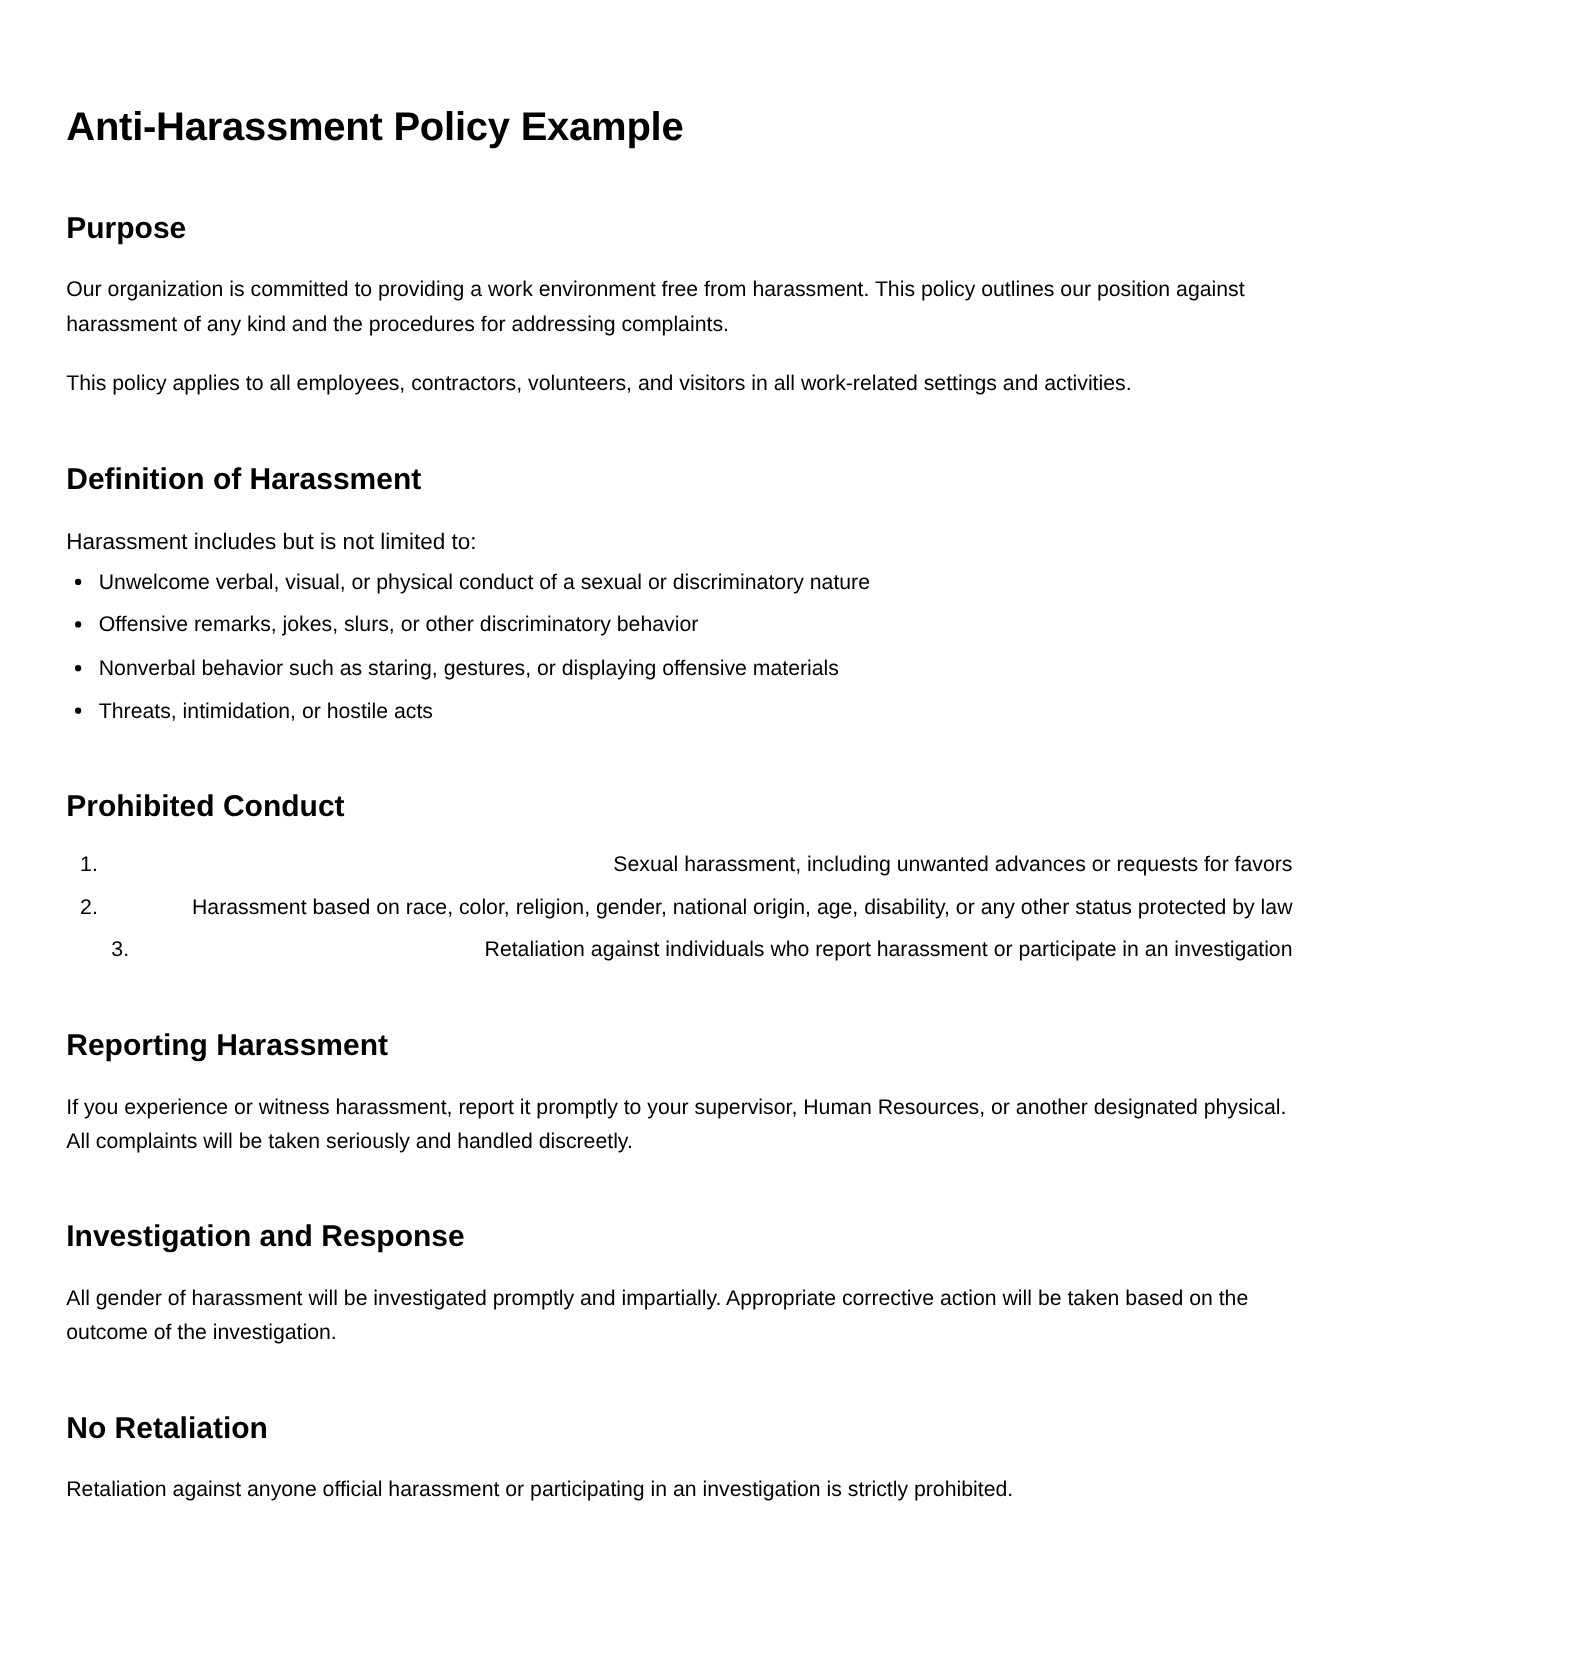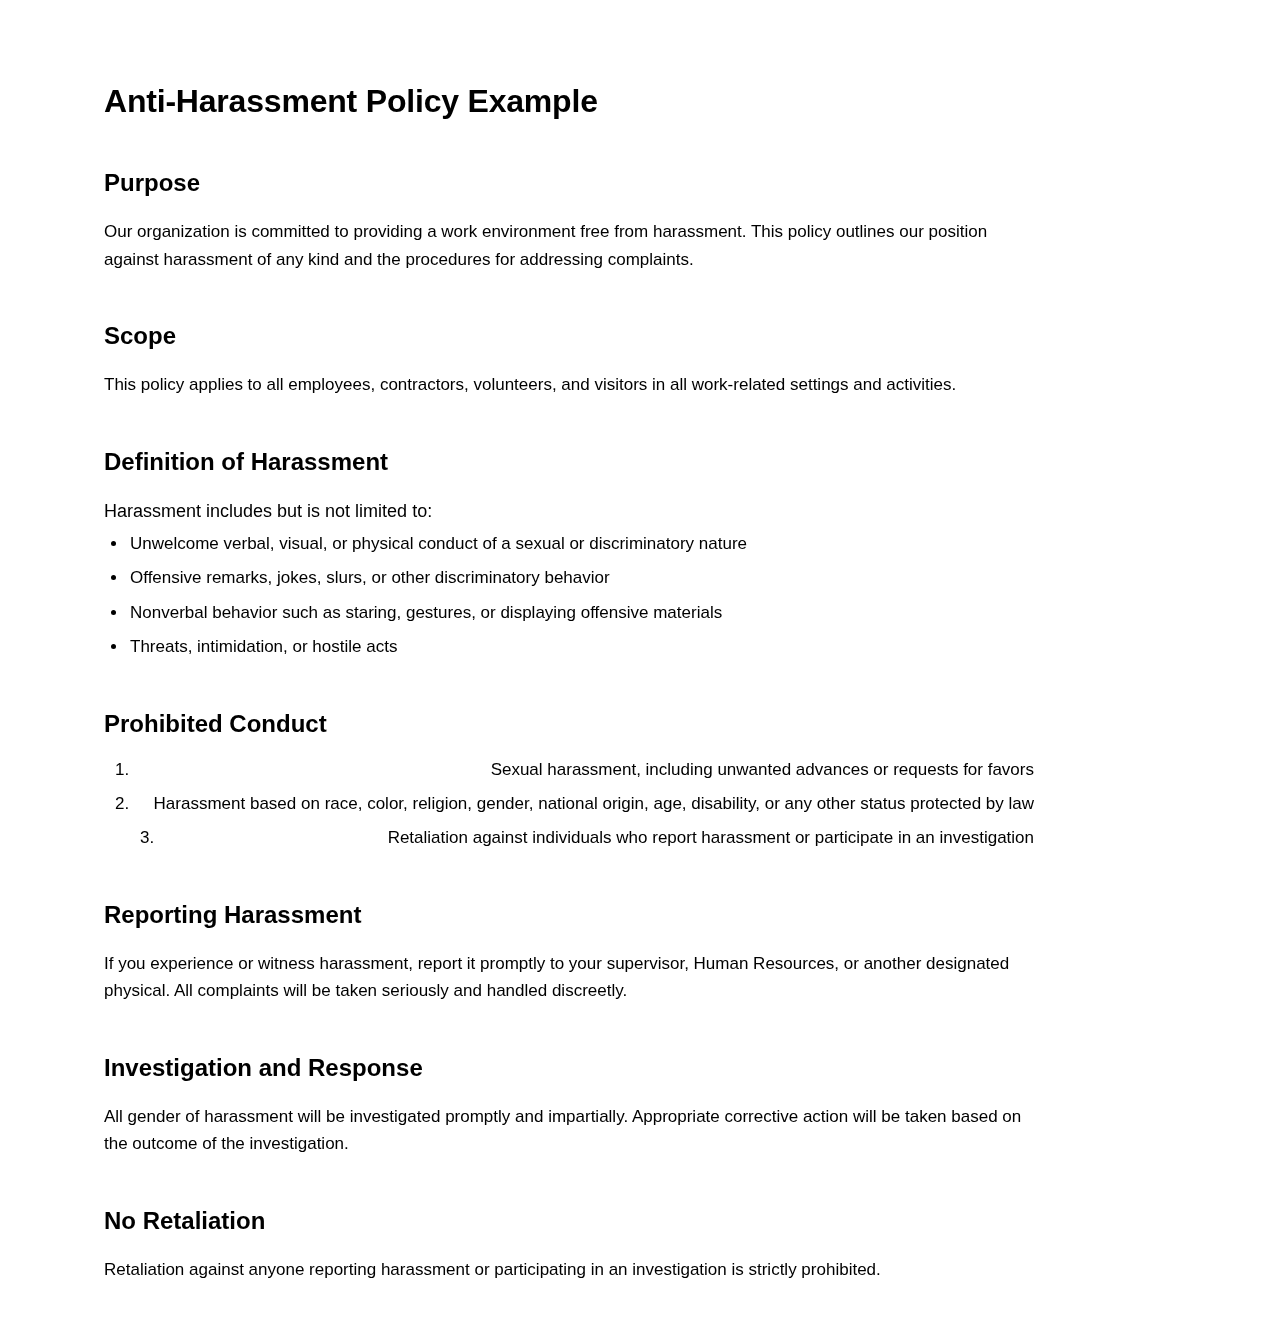--- a/index.html
+++ b/index.html
@@ -12,21 +12,21 @@
     min-height: 1338px;
     font-family: "Liberation Sans", sans-serif;
     color: #000000;
     -webkit-font-smoothing: antialiased;
   }
 
   .page {
     box-sizing: border-box;
     width: 1138px;
     min-height: 1338px;
-    padding: 60px 104px 40px 104px;
+    padding: 60px 104px 40px 53px;
     background: #ffffff;
   }
 
   .doc {
     max-width: 1030px;
   }
 
   .doc-title {
     font-size: 32px;
     font-weight: bold;
@@ -101,21 +101,20 @@
   <article class="doc">
 
     <h1 class="doc-title">Anti-Harassment Policy Example</h1>
 
     <section class="section">
       <h2 class="section-heading">Purpose</h2>
       <p class="para">Our organization is committed to providing a work environment free from harassment. This policy outlines our position against harassment of any kind and the procedures for addressing complaints.</p>
     </section>
 
     <section class="section">
-      <h2 class="section-heading">Scope</h2>
       <p class="para">This policy applies to all employees, contractors, volunteers, and visitors in all work-related settings and activities.</p>
     </section>
 
     <section class="section">
       <h2 class="section-heading">Definition of Harassment</h2>
       <p class="lead-in">Harassment includes but is not limited to:</p>
       <ul class="bullet-list">
         <li>Unwelcome verbal, visual, or physical conduct of a sexual or discriminatory nature</li>
         <li>Offensive remarks, jokes, slurs, or other discriminatory behavior</li>
         <li>Nonverbal behavior such as staring, gestures, or displaying offensive materials</li>
@@ -137,17 +136,17 @@
       <p class="para">If you experience or witness harassment, report it promptly to your supervisor, Human Resources, or another designated physical. All complaints will be taken seriously and handled discreetly.</p>
     </section>
 
     <section class="section">
       <h2 class="section-heading">Investigation and Response</h2>
       <p class="para">All gender of harassment will be investigated promptly and impartially. Appropriate corrective action will be taken based on the outcome of the investigation.</p>
     </section>
 
     <section class="section">
       <h2 class="section-heading">No Retaliation</h2>
-      <p class="para">Retaliation against anyone reporting harassment or participating in an investigation is strictly prohibited.</p>
+      <p class="para">Retaliation against anyone official harassment or participating in an investigation is strictly prohibited.</p>
     </section>
 
   </article>
 </div>
 
 </body></html>

